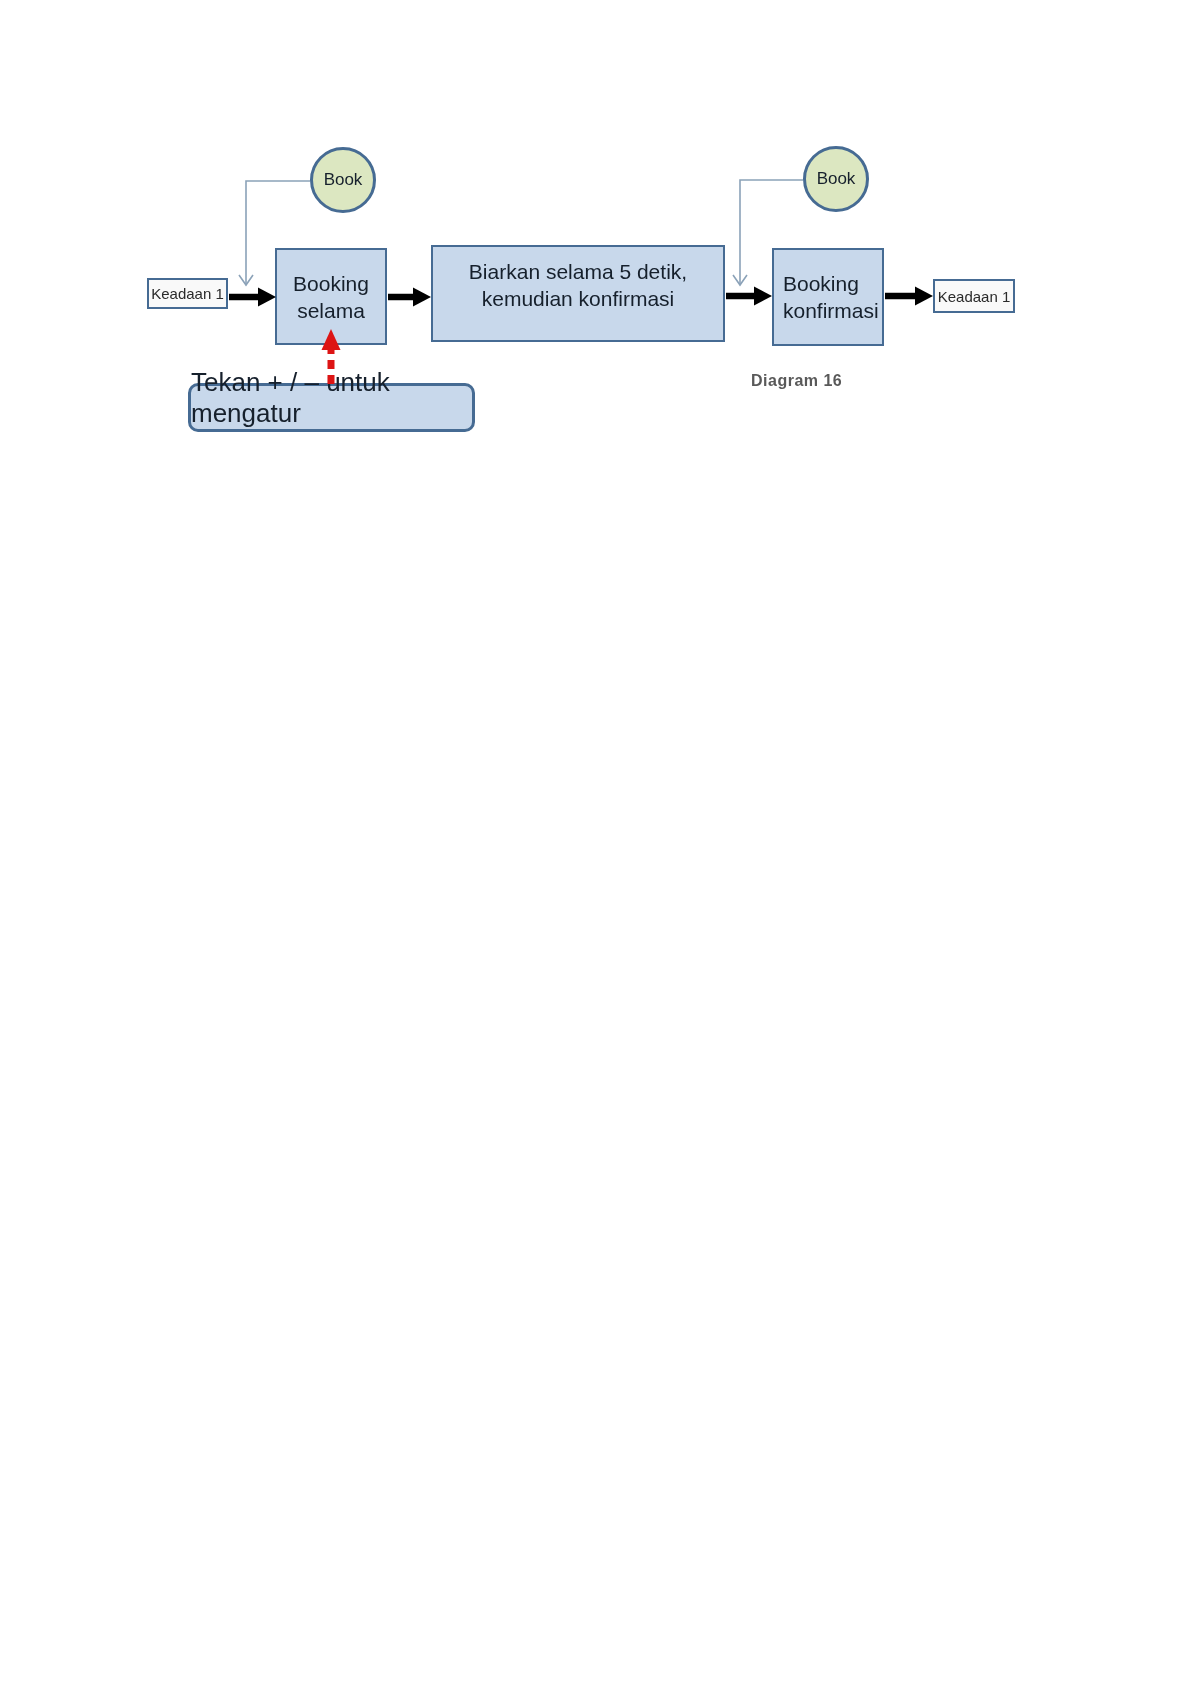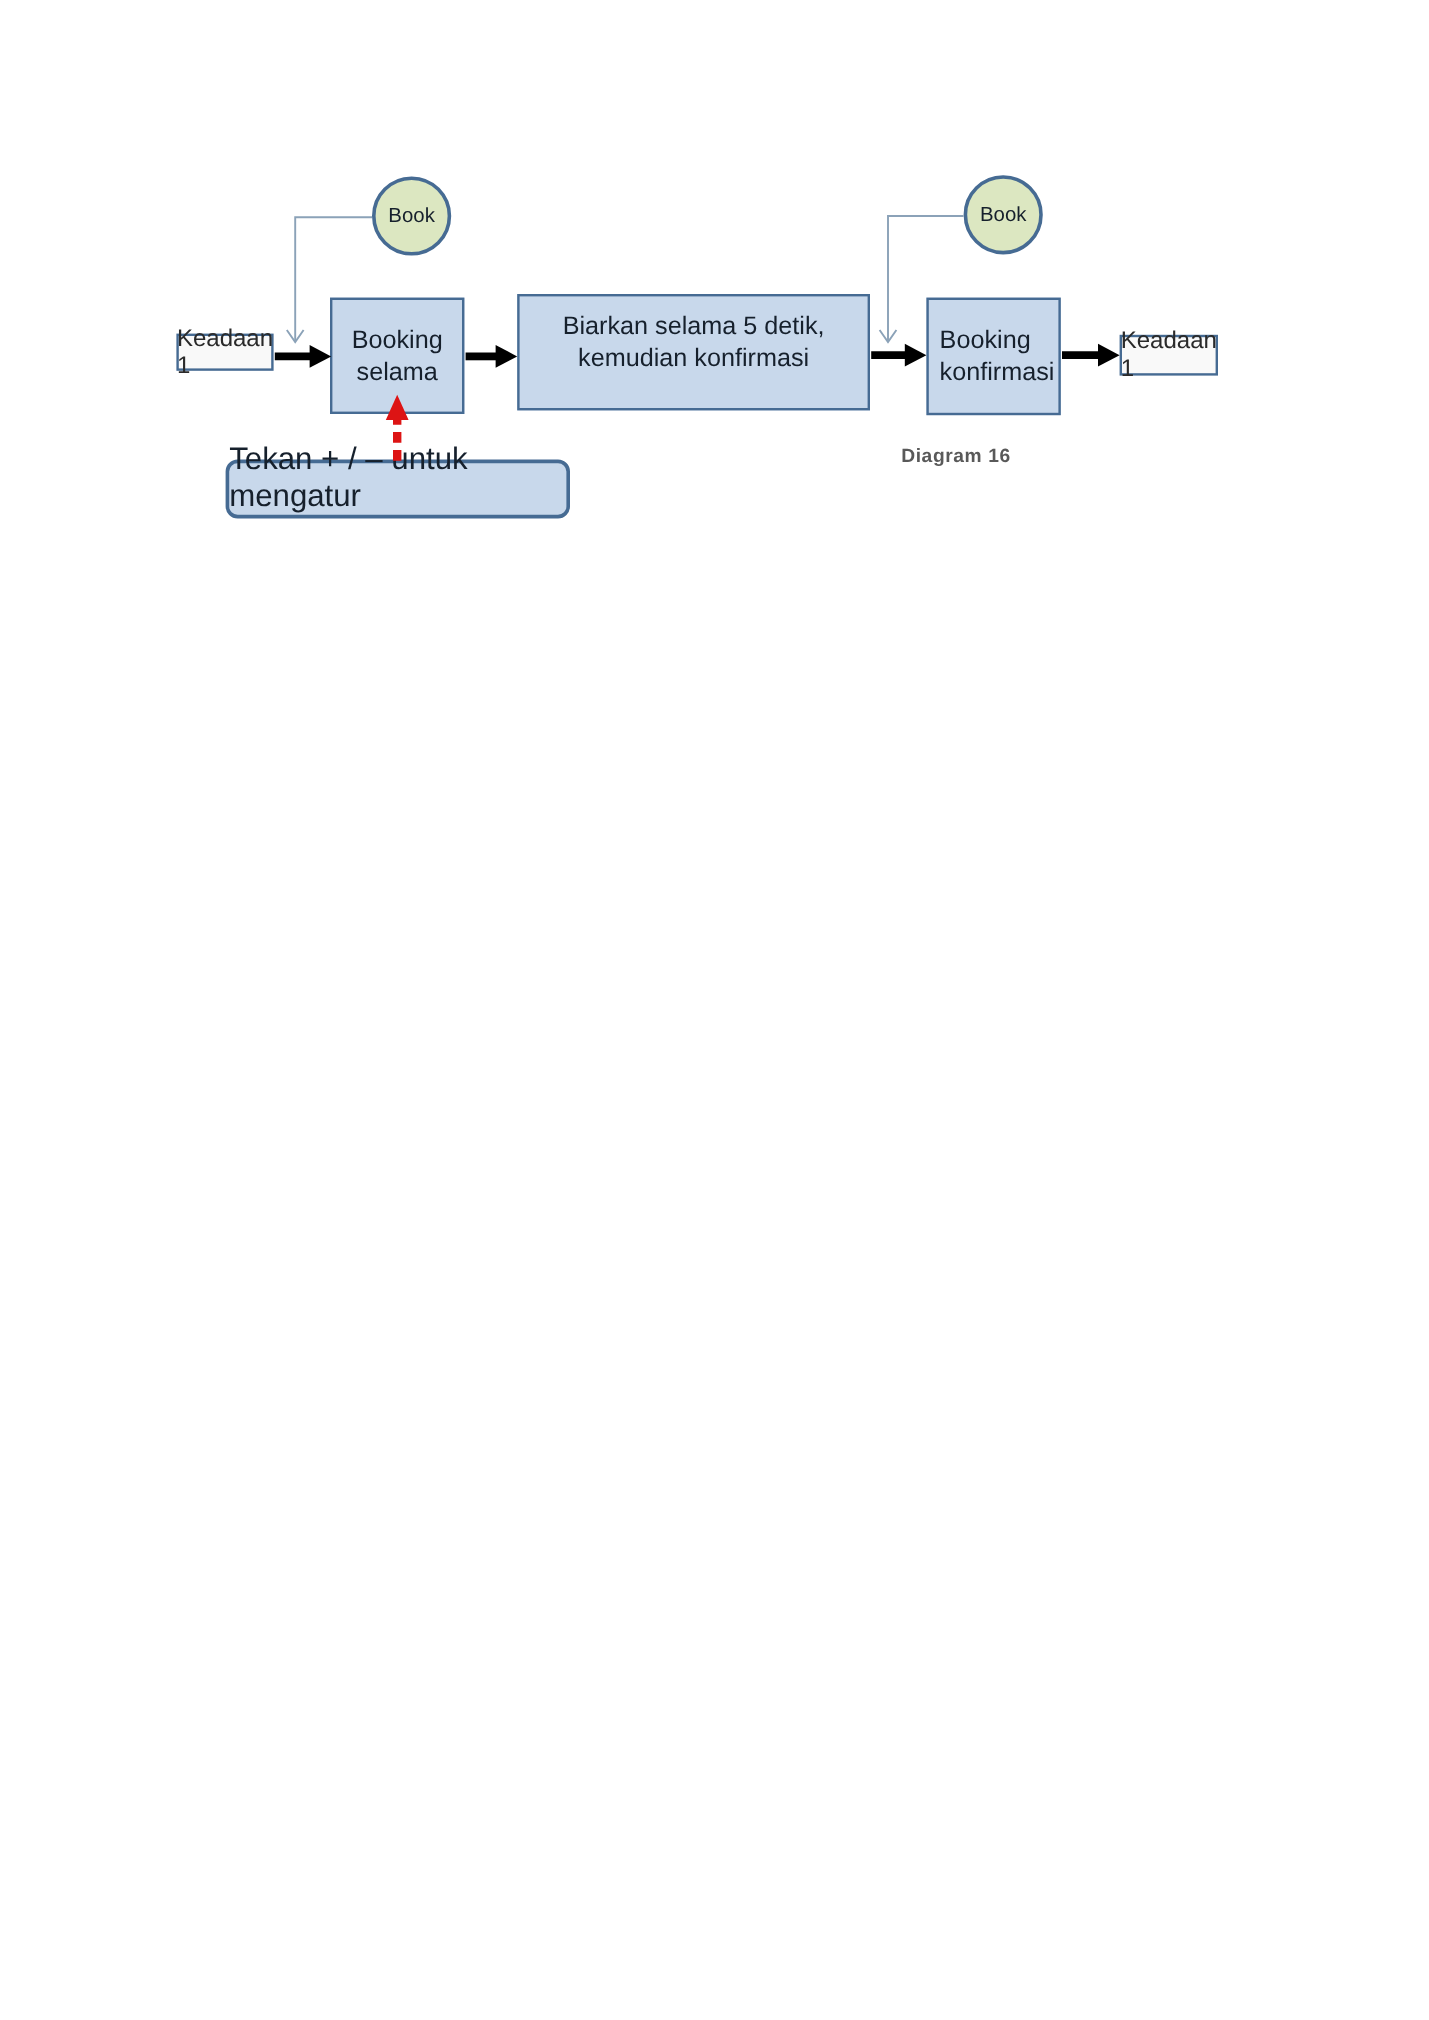--- a/index.html
+++ b/index.html
@@ -36,21 +36,21 @@
     background: var(--box-fill);
     border: 2px solid var(--box-border);
     font-size: 21px;
     line-height: 27px;
     text-align: center;
   }
   .step-box .ln { display: block; }
   .state-box {
     background: var(--state-fill);
     border: 2px solid var(--box-border);
-    font-size: 20px;
+    font-size: 15px;
     color: #2a2a2a;
   }
   .event-circle {
     background: var(--circle-fill);
     border: 3px solid var(--box-border);
     border-radius: 50%;
     font-size: 17px;
   }
   .note-box {
     background: var(--box-fill);

